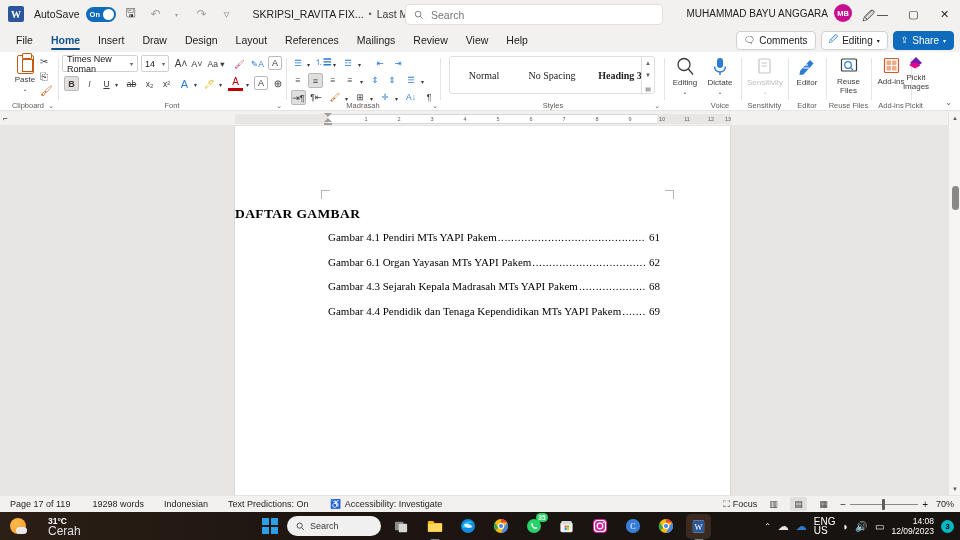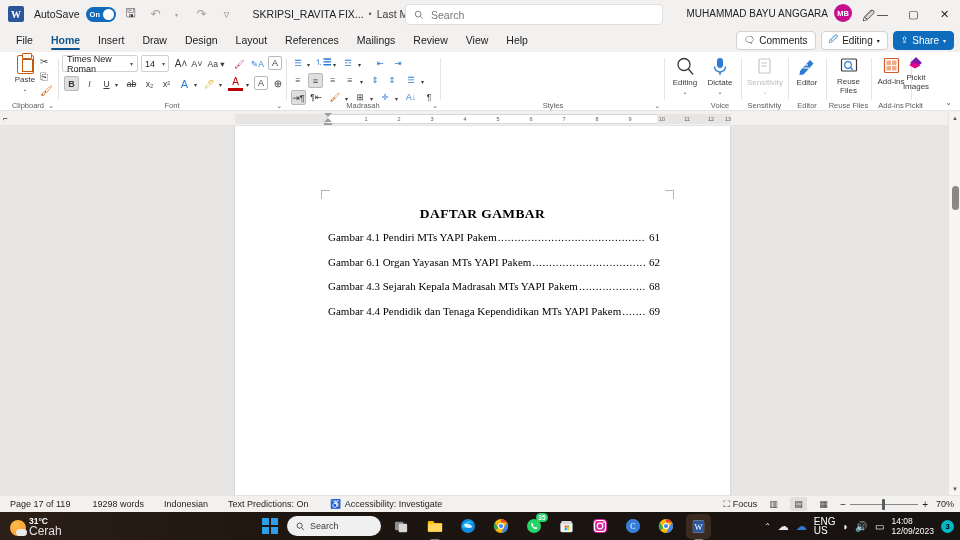--- a/index.html
+++ b/index.html
@@ -213,21 +213,21 @@
     background: #e8e6e4; overflow: hidden;
   }
   .page {
     position: absolute; left: 235px; top: 0px; width: 495px; height: 373px;
     background: #fff; box-shadow: 0 0 2px rgba(0,0,0,0.18);
   }
   .corner { position: absolute; width: 9px; height: 9px; }
   .corner.tl { left: 86px; top: 64px; border-left: 1px solid #b5b5b5; border-top: 1px solid #b5b5b5; }
   .corner.tr { right: 56px; top: 64px; border-right: 1px solid #b5b5b5; border-top: 1px solid #b5b5b5; }
   .doc-title {
-    position: absolute; top: 80px; left: 0; width: 100%; text-align: center;
+    position: absolute; top: 80px; left: 0; width: 100%; 
     font-family: "Liberation Serif", serif; font-size: 13.5px;
     font-weight: bold; color: #000; letter-spacing: 0.4px;
   }
   .toc-list { position: absolute; top: 105px; left: 93px; width: 332px; }
   .toc-row {
     display: flex; align-items: baseline; font-family: "Liberation Serif", serif;
     font-size: 11px; color: #000; margin-bottom: 12.5px; white-space: nowrap;
   }
   .toc-label { flex: 0 0 auto; }
   .toc-dots {
@@ -270,21 +270,21 @@
     background: #5c5c5c; border-radius: 1px;
   }
 
   
   .taskbar {
     position: absolute; top: 512px; left: 0; width: 960px; height: 28px;
     background: linear-gradient(90deg,#2b1f16 0%,#1d1510 35%,#171310 100%);
     display: flex; align-items: center;
   }
   .weather {
-    display: flex; align-items: flex-end; gap: 3px; margin-left: 10px; color: #fff;
+    display: flex; align-items: center; gap: 22px; margin-left: 10px; color: #fff;
   }
   .sun-cloud {
     width: 16px; height: 16px; border-radius: 50%;
     background: radial-gradient(circle at 35% 35%, #ffb84d, #f59b23);
     position: relative;
   }
   .sun-cloud::after {
     content: ''; position: absolute; right: -1px; bottom: 0px; width: 11px; height: 7px;
     background: #e9e9e9; border-radius: 6px;
   }
@@ -314,21 +314,21 @@
   .badge {
     position: absolute; top: -1px; right: -2px; background: #25d366; color: #fff;
     font-size: 6.5px; border-radius: 7px; padding: 0 2.5px; font-weight: bold;
     min-width: 11px; text-align: center; line-height: 9px; height: 9px;
   }
   .tray {
     position: absolute; right: 6px; display: flex; align-items: center;
     gap: 7px; color: #fff; font-size: 9px;
   }
   .lang { text-align: left; line-height: 9px; font-size: 10px; }
-  .clock { line-height: 10px; font-size: 8.5px; }
+  .clock { text-align: right; line-height: 10px; font-size: 8.5px; }
   .notif-badge {
     width: 13px; height: 13px; border-radius: 50%; background: #00b7c3;
     color: #000; font-size: 7.5px; display: flex; align-items: center;
     justify-content: center; font-weight: bold;
   }
 </style>
 </head>
 <body>
 
 <div class="app">
@@ -482,20 +482,30 @@
       <div class="mini" style="position:absolute;left:90px;top:38px;width:14px;height:14px;color:#2b7cd3">✛</div>
       <div class="caret" style="position:absolute;left:107px;top:43px">▾</div>
       <div class="mini" style="position:absolute;left:116px;top:38px;width:14px;height:14px;color:#2b7cd3">A↓</div>
       <div class="mini" style="position:absolute;left:134px;top:38px;width:14px;height:14px">¶</div>
       <div class="rgroup-label">Madrasah</div>
       <div class="dialog-launcher" style="right:0px">⌄</div>
     </div>
     <div class="rgroup-sep" style="left:440px"></div>
 
     <div class="rgroup" style="left:444px;width:218px">
+      <div class="styles-gallery" style="left:5px;top:4px">
+        <div class="style-item">Normal</div>
+        <div class="style-item">No Spacing</div>
+        <div class="style-item bold">Heading 3</div>
+        <div class="gallery-scroll">
+          <span>▲</span>
+          <span>▼</span>
+          <span>▤</span>
+        </div>
+      </div>
       <div class="rgroup-label">Styles</div>
       <div class="dialog-launcher" style="right:2px">⌄</div>
     </div>
     <div class="rgroup-sep" style="left:664px"></div>
 
     <div class="bigbtn" style="left:665px">
       <svg width="20" height="21" viewBox="0 0 20 21">
         <circle cx="9" cy="8.5" r="6" fill="none" stroke="#3b3a39" stroke-width="1.3"></circle>
         <line x1="13.4" y1="13" x2="18" y2="18.5" stroke="#3b3a39" stroke-width="1.3"></line>
       </svg>

